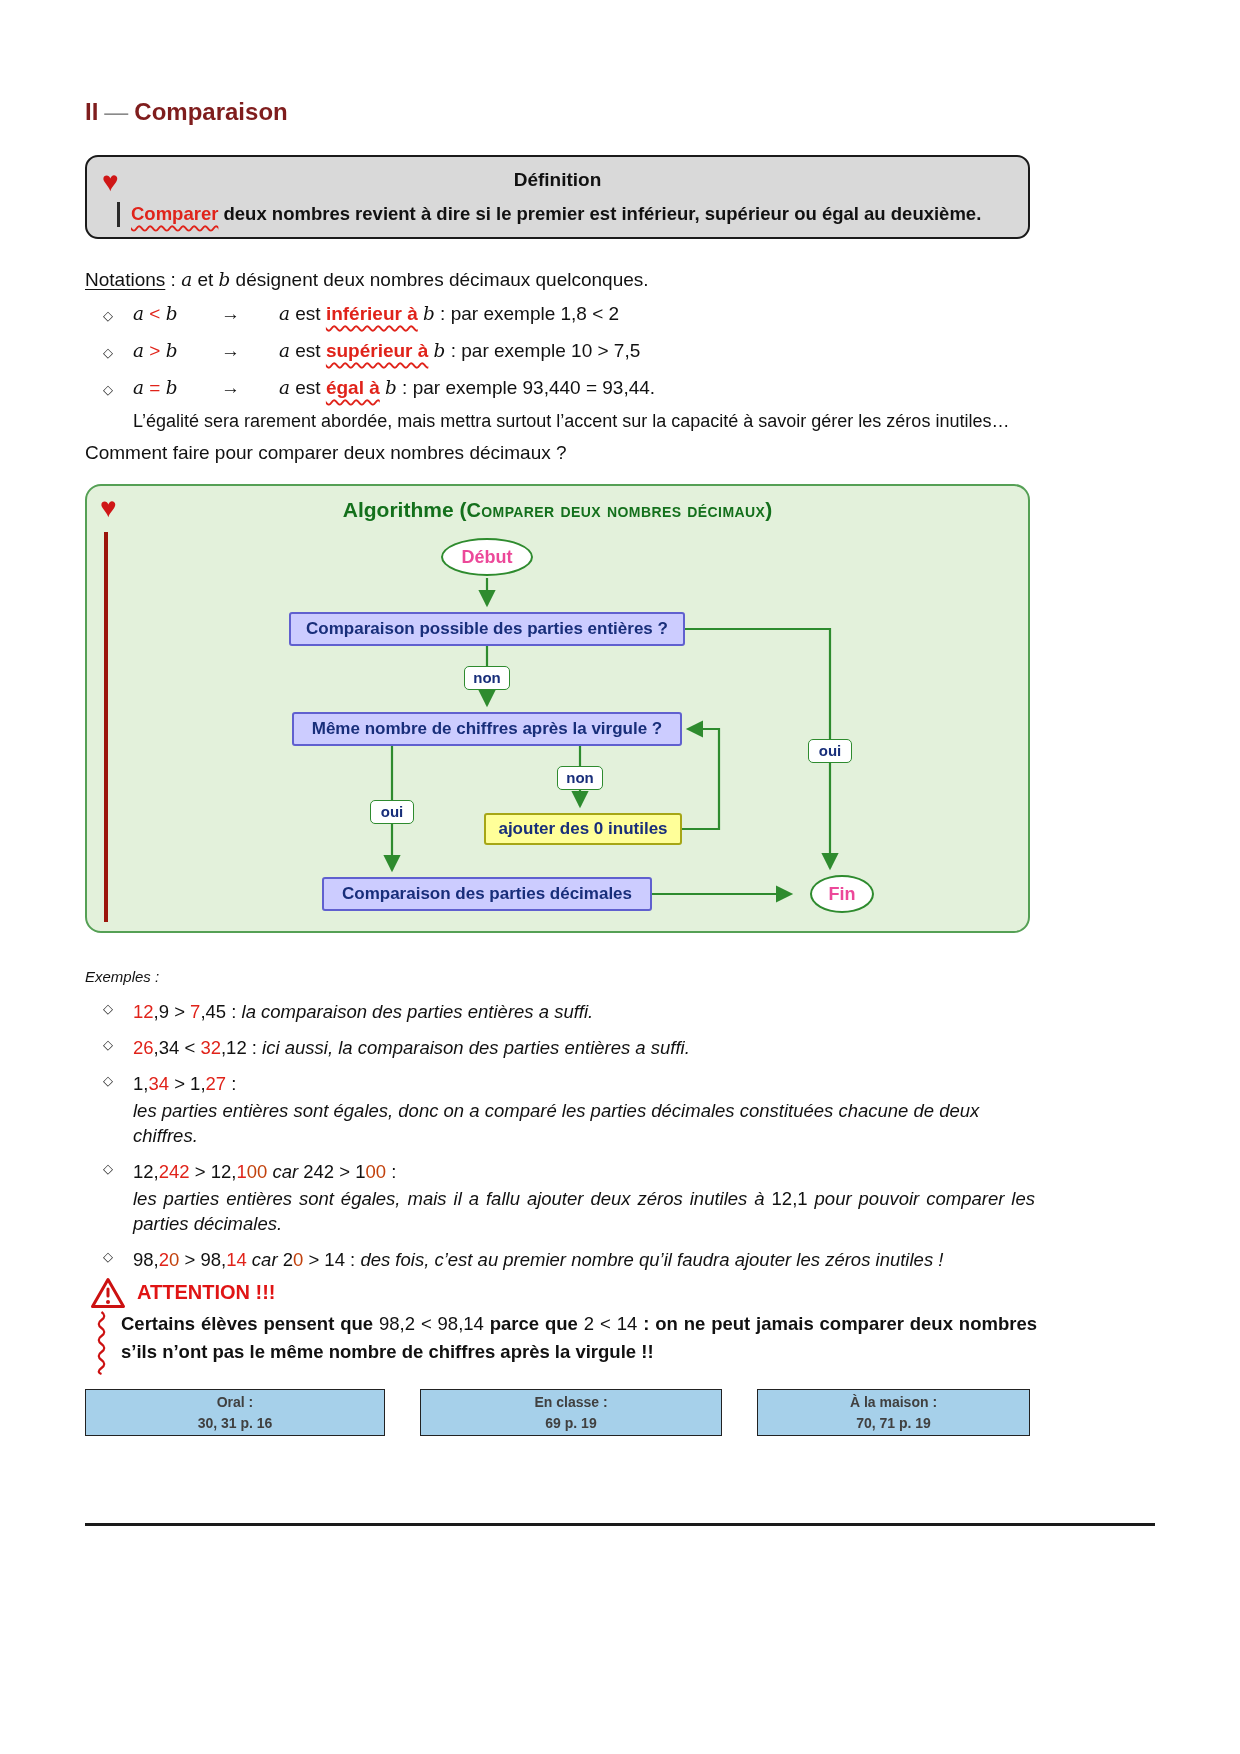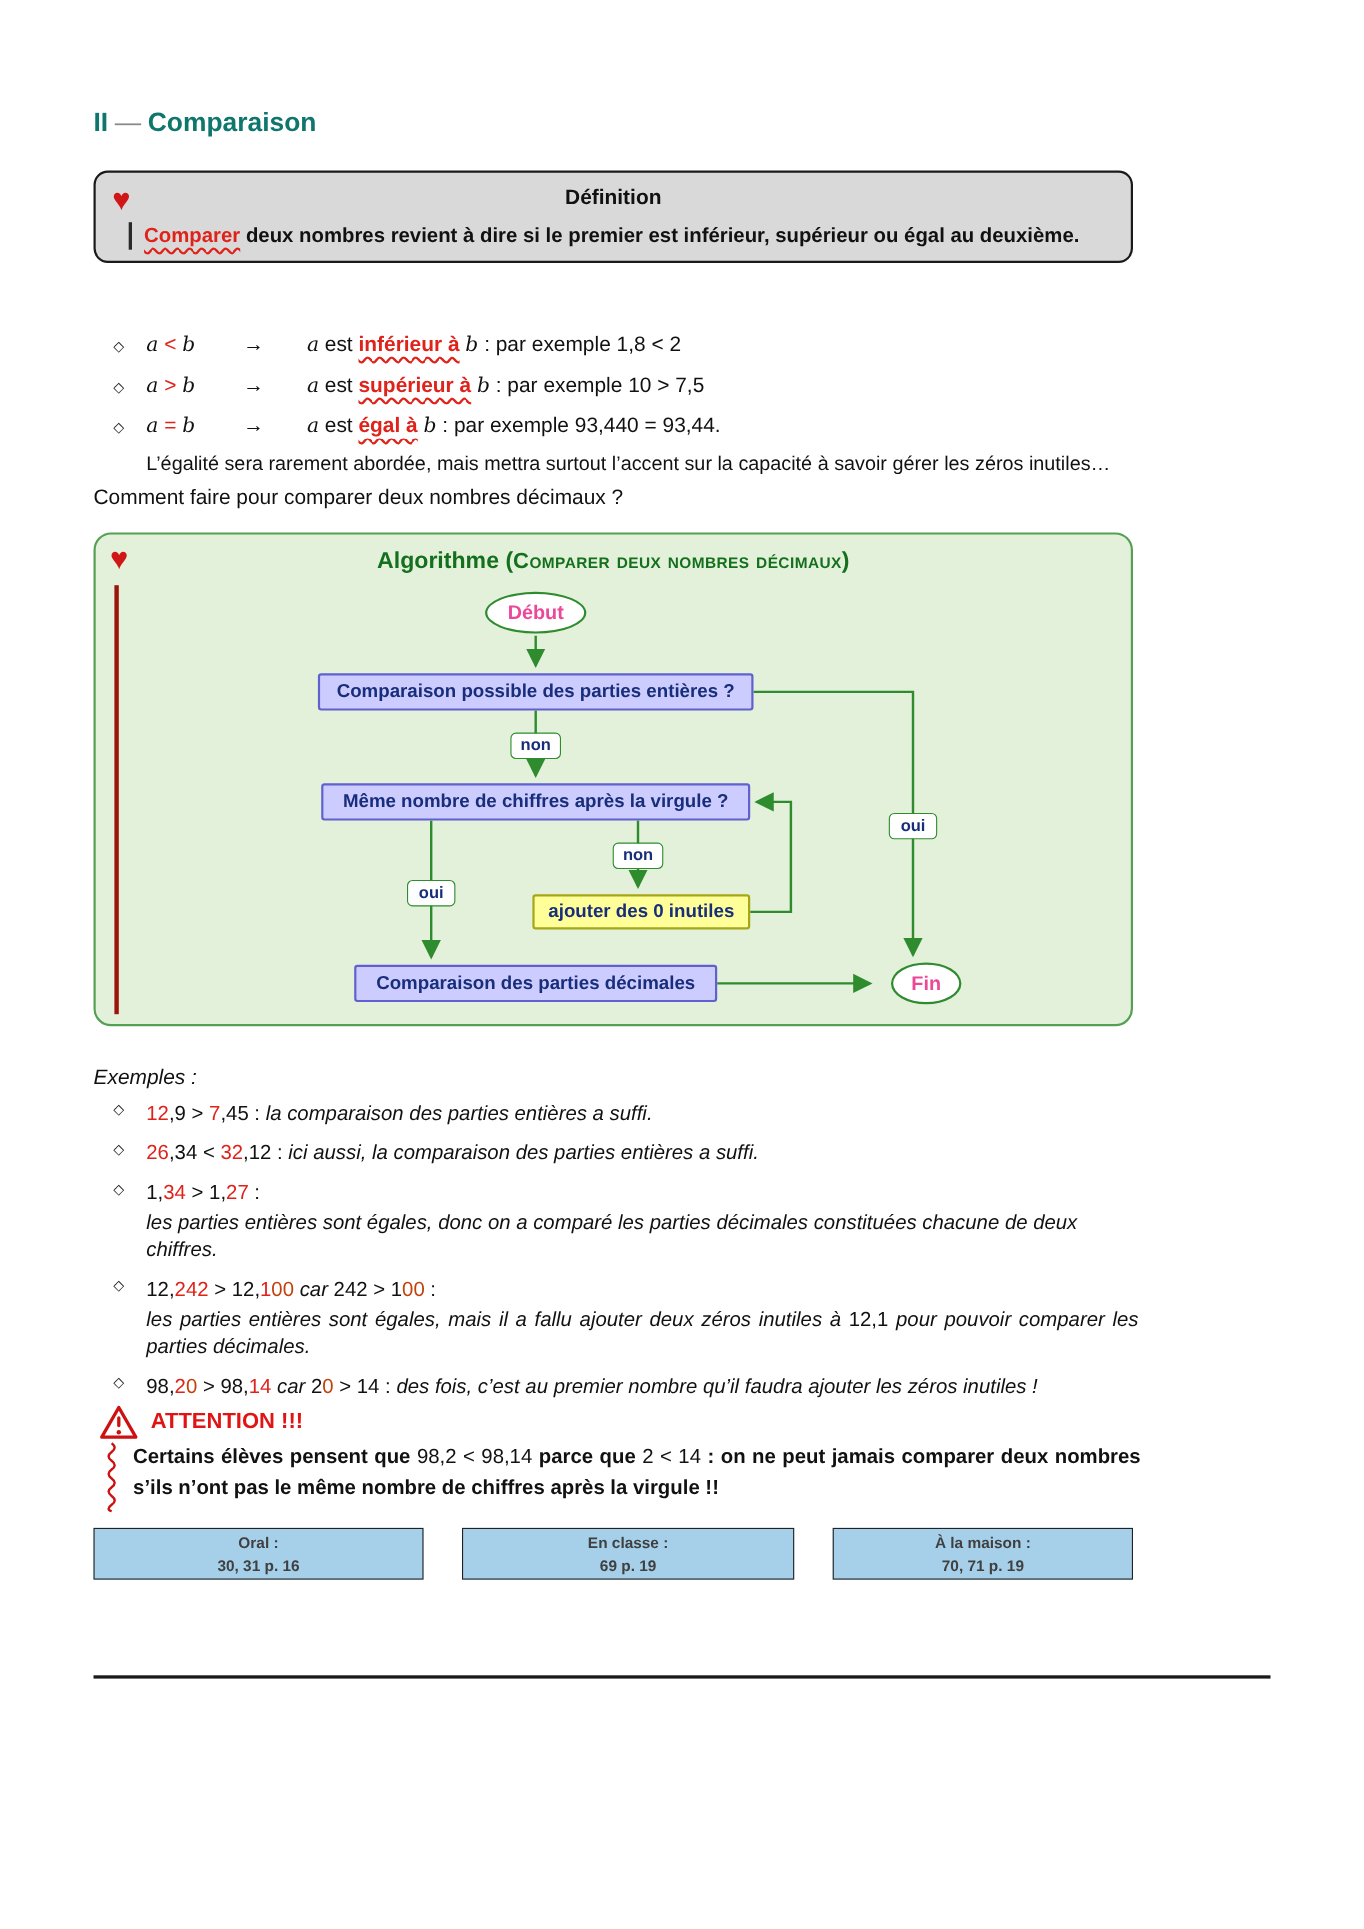--- a/index.html
+++ b/index.html
@@ -10,21 +10,21 @@
   .red{color:#e0231a;}
   .gray{color:#c2410c;}
   .it{font-style:italic;}
   .ul{text-decoration:underline;text-underline-offset:3px;}
   .var{font-family:"DejaVu Serif",serif;font-style:italic;font-size:0.97em;}
   .kw{color:#e0231a;font-weight:700;text-decoration:underline wavy #e0231a 1.5px;text-underline-offset:5px;}
   .math{font-weight:400;}
 
   .section-title{position:absolute;left:85px;top:96px;font-size:24px;font-weight:700;margin:0;}
   .section-title .dash{color:#8a8a8a;font-weight:400;padding:0 6px;}
-  .section-title .red{color:#0f766e;}
+  .section-title .red{color:#7f1d1d;}
 
   .heart{color:#cf1717;font-size:28px;line-height:1;}
 
   .def-box{position:absolute;left:85px;top:155px;width:945px;height:84px;box-sizing:border-box;
            background:#d9d9d9;border:2px solid #1a1a1a;border-radius:13px;}
   .def-heart{position:absolute;left:15px;top:11px;}
   .def-title{text-align:center;font-weight:700;font-size:19px;margin-top:10px;}
   .def-body{margin:9px 16px 0 30px;font-weight:700;font-size:18.5px;display:flex;align-items:center;gap:11px;}
   .qbar{width:3px;height:25px;background:#2a2a2a;flex:none;}
 
@@ -55,21 +55,21 @@
   .action{background:#ffff99;border:2px solid #a6a616;border-radius:3px;color:#182e7a;font-size:17px;}
   .n-action{left:397px;top:327px;width:198px;height:32px;}
   .n-final{left:235px;top:391px;width:330px;height:34px;}
   .flabel{position:absolute;background:#fff;border:1.6px solid #2e8b2e;border-radius:5px;color:#182e7a;
           font-weight:700;font-size:15px;display:flex;align-items:center;justify-content:center;box-sizing:border-box;}
   .l-non1{left:377px;top:180px;width:46px;height:24px;}
   .l-non2{left:470px;top:280px;width:46px;height:24px;}
   .l-oui-left{left:283px;top:314px;width:44px;height:24px;}
   .l-oui-right{left:721px;top:253px;width:44px;height:24px;}
 
-  .ex-label{position:absolute;left:85px;top:967px;font-size:19px;font-style:italic;}
+  .ex-label{position:absolute;left:85px;top:967px;font-size:15px;font-style:italic;}
   .examples{position:absolute;left:103px;top:1000px;width:932px;font-size:18.5px;}
   .ex-item{display:grid;grid-template-columns:30px auto;margin-bottom:9px;}
   .ex-lines > div{margin-bottom:2px;}
   .just{text-align:justify;}
 
   .att-icon{position:absolute;left:89px;top:1276px;}
   .att-title{position:absolute;left:137px;top:1279px;color:#e01414;font-weight:700;font-size:20px;}
   .att-squiggle{position:absolute;left:96px;top:1311px;}
   .att-body{position:absolute;left:121px;top:1310px;width:916px;font-weight:700;font-size:18.5px;
             text-align:justify;line-height:1.5;}
@@ -90,20 +90,21 @@
 
   <div class="def-box">
     <span class="heart def-heart">♥</span>
     <div class="def-title">Définition</div>
     <div class="def-body">
       <span class="qbar"></span>
       <span><span class="kw">Comparer</span><span> deux nombres revient à dire si le premier est inférieur, supérieur ou égal au deuxième.</span></span>
     </div>
   </div>
 
+  <div class="notations-intro"><span class="ul">Notations</span><span> : </span><span class="var">a</span><span> et </span><span class="var">b</span><span> désignent deux nombres décimaux quelconques.</span></div>
 
   <div class="notation-list">
     <div class="nrow">
       <span class="bullet">◇</span>
       <span class="nexpr"><span class="var">a</span><span> </span><span class="red">&lt;</span><span> </span><span class="var">b</span></span>
       <span class="narrow">→</span>
       <span class="nrest"><span class="var">a</span><span> est </span><span class="kw">inférieur à</span><span> </span><span class="var">b</span><span> : par exemple 1,8 &lt; 2</span></span>
     </div>
     <div class="nrow">
       <span class="bullet">◇</span>

